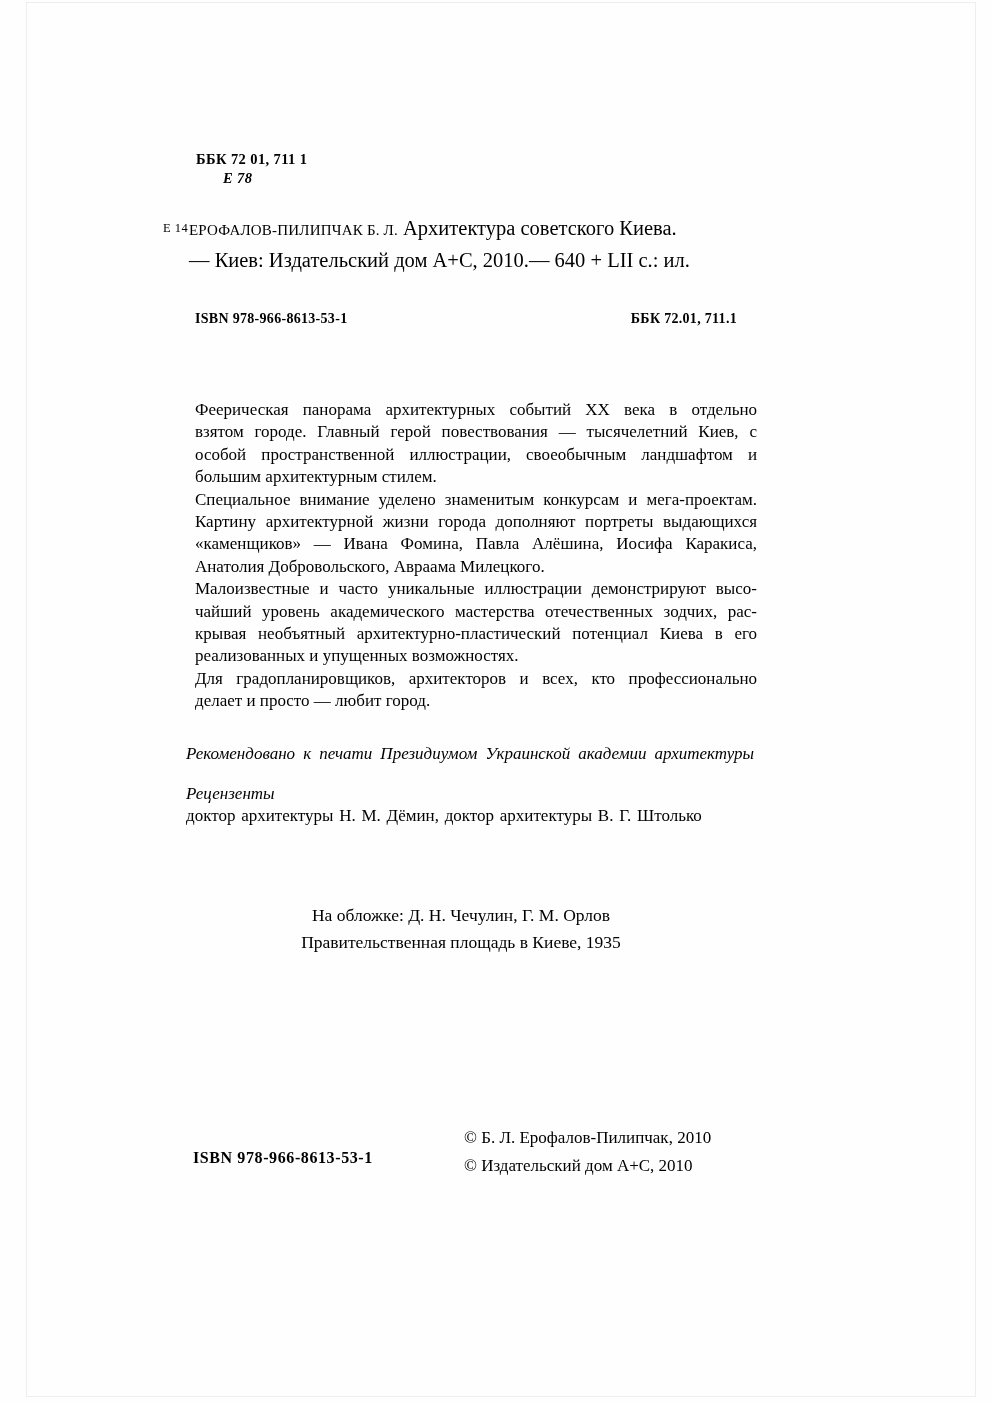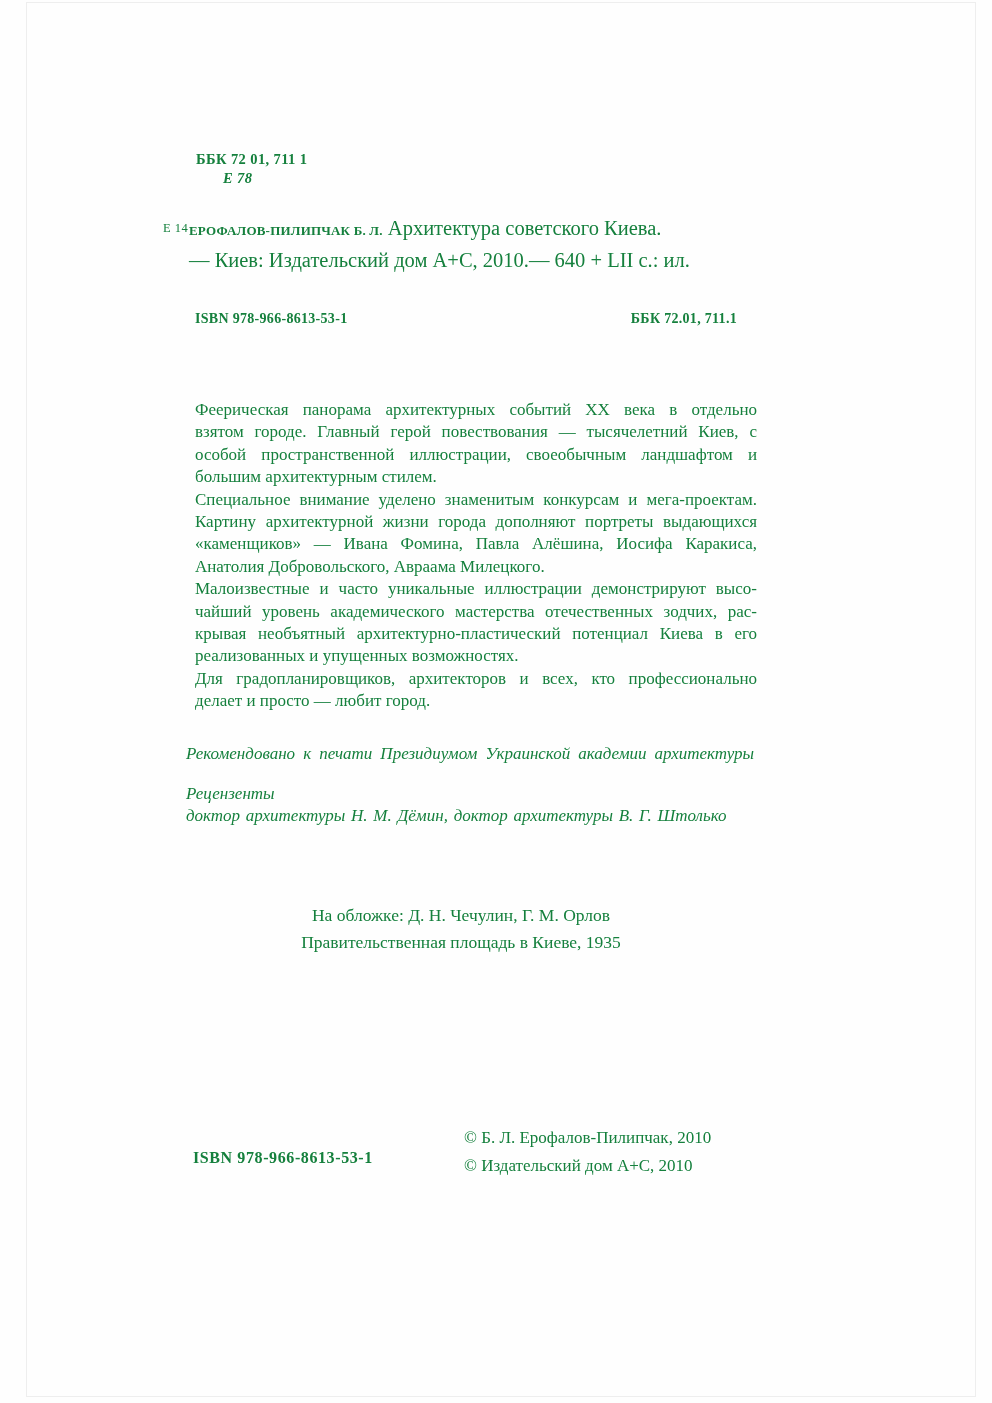--- a/index.html
+++ b/index.html
@@ -2,21 +2,21 @@
 <html lang="ru"><head>
 <meta charset="utf-8">
 <style>
   html, body { margin: 0; padding: 0; background: #ffffff; }
   .page {
     position: relative;
     width: 992px;
     height: 1403px;
     background: #fefefe;
     font-family: "Liberation Serif", "DejaVu Serif", serif;
-    color: #15803d;
+    color: #000000;
     overflow: hidden;
   }
   .scan-border {
     position: absolute;
     left: 26px; top: 2px;
     width: 948px; height: 1393px;
     border: 1px solid #eeeeee;
     pointer-events: none;
   }
   .bbk-top {
@@ -25,21 +25,21 @@
     letter-spacing: 0.4px;
   }
   .bbk-top .second { margin-left: 27px; font-style: italic; }
 
   .entry { position: absolute; left: 163px; top: 214px; width: 640px; }
   .entry-code {
     position: absolute; left: 0; top: 7px;
     font-size: 12.5px; letter-spacing: 0.5px;
   }
   .entry-text { margin-left: 26px; font-size: 20.5px; line-height: 29.5px; }
-  .entry-author { font-weight: bold; font-size: 13px; letter-spacing: 0.2px; }
+  .entry-author { font-weight: normal; font-size: 15px; letter-spacing: 0.2px; }
 
   .isbn-row {
     position: absolute; left: 195px; top: 311px; width: 542px;
     display: flex; justify-content: space-between;
     font-size: 14px; font-weight: bold; letter-spacing: 0.3px;
   }
 
   .annotation {
     position: absolute; left: 195px; top: 399px; width: 562px;
     font-size: 17px; line-height: 22.4px;
@@ -51,21 +51,21 @@
     position: absolute; left: 186px; top: 744px; width: 568px;
     font-style: italic; font-size: 17px;
     text-align: justify; text-align-last: justify;
   }
   .reviewers-label {
     position: absolute; left: 186px; top: 784px;
     font-style: italic; font-size: 17px; text-align: center;
   }
   .reviewers-line {
     position: absolute; left: 186px; top: 806px;
-    font-style: italic; font-size: 17px; word-spacing: 1.5px;
+    font-size: 17px; word-spacing: 1.5px;
   }
 
   .cover-note {
     position: absolute; left: 96px; top: 902px; width: 730px;
     text-align: center; font-size: 17.5px; line-height: 27px;
   }
 
   .footer-isbn {
     position: absolute; left: 193px; top: 1149px;
     font-size: 16px; font-weight: bold; letter-spacing: 0.6px;

